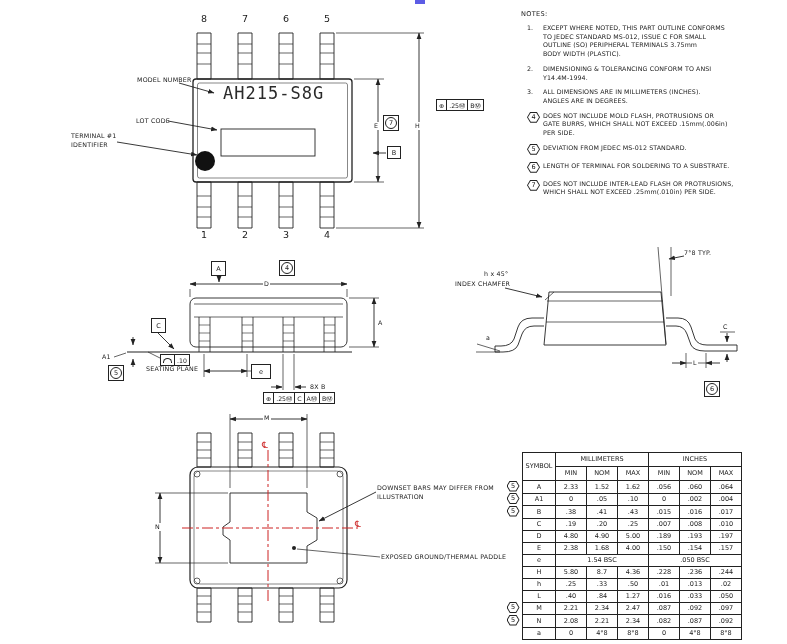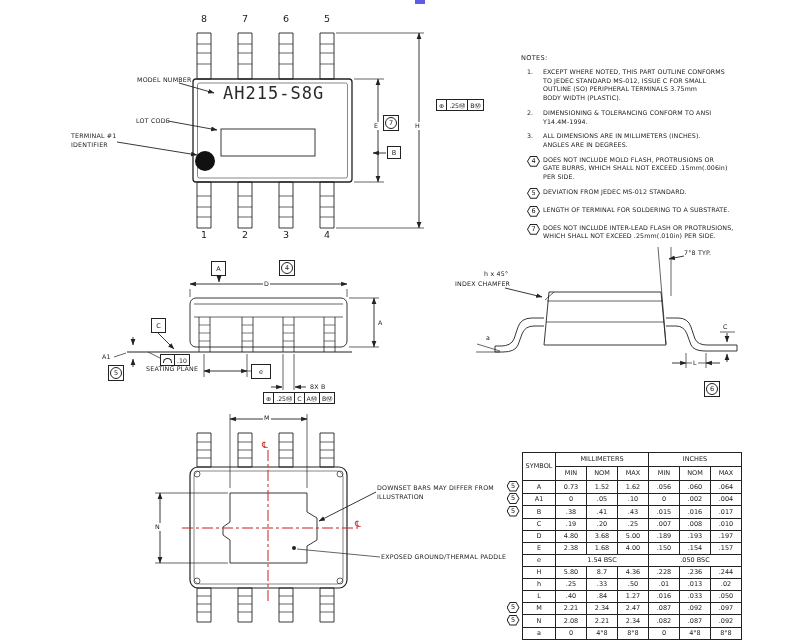--- a/index.html
+++ b/index.html
@@ -21,21 +21,21 @@
   .hexm .hexm-in{position:absolute;left:1px;top:1px;right:1px;bottom:1px;background:#fff;
         clip-path:polygon(25% 0,75% 0,100% 50%,75% 100%,25% 100%,0 50%);
         display:flex;align-items:center;justify-content:center;font-size:6.5px;color:#111;}
   .fcf{position:absolute;display:inline-flex;border:1px solid #222;background:#fff;height:10px;}
   .fcf span{display:flex;align-items:center;padding:0 2px;font-size:6.2px;line-height:9px;
             border-left:1px solid #222;white-space:nowrap;}
   .fcf span:first-child{border-left:none;}
   .dome{width:7px;height:4px;border:1px solid #222;border-bottom:none;
         border-radius:7px 7px 0 0;display:inline-block;}
   
-  #notes{position:absolute;left:521px;top:10px;width:262px;margin-top:44px;}
+  #notes{position:absolute;left:521px;top:10px;width:262px;}
   #notes .title{font-size:6.6px;letter-spacing:.3px;margin-bottom:6px;}
   .note-row{display:flex;margin-bottom:6px;}
   .note-marker{width:22px;flex:none;font-size:6.3px;padding-left:6px;box-sizing:border-box;}
   .note-text{flex:1;}
   .note-line{font-size:6.3px;line-height:8.7px;letter-spacing:.1px;white-space:nowrap;}
   
   #dimtable{position:absolute;left:504px;top:452px;}
   #dimtable table{border-collapse:collapse;}
   #dimtable th,#dimtable td{border:1px solid #222;font-size:6.5px;font-weight:normal;
         text-align:center;padding:0;height:11px;line-height:1;background:#fff;}
@@ -292,21 +292,21 @@
           <th class="d">MAX</th>
           <th class="d">MIN</th>
           <th class="d">NOM</th>
           <th class="d">MAX</th>
         </tr>
       </thead>
       <tbody id="tbl-body">
           <tr>
             <td class="mk"><span class="hexm"><span class="hexm-in">5</span></span></td>
             <td class="symcol">A</td>
-            <td class="d">0.73</td>
+            <td class="d">2.33</td>
             <td class="d">1.52</td>
             <td class="d">1.62</td>
             <td class="d">.056</td>
             <td class="d">.060</td>
             <td class="d">.064</td>
           </tr>
           <tr>
             <td class="mk"><span class="hexm"><span class="hexm-in">5</span></span></td>
             <td class="symcol">A1</td>
             <td class="d">0</td>
@@ -333,21 +333,21 @@
             <td class="d">.20</td>
             <td class="d">.25</td>
             <td class="d">.007</td>
             <td class="d">.008</td>
             <td class="d">.010</td>
           </tr>
           <tr>
             <td class="mk"></td>
             <td class="symcol">D</td>
             <td class="d">4.80</td>
-            <td class="d">3.68</td>
+            <td class="d">4.90</td>
             <td class="d">5.00</td>
             <td class="d">.189</td>
             <td class="d">.193</td>
             <td class="d">.197</td>
           </tr>
           <tr>
             <td class="mk"></td>
             <td class="symcol">E</td>
             <td class="d">2.38</td>
             <td class="d">1.68</td>

